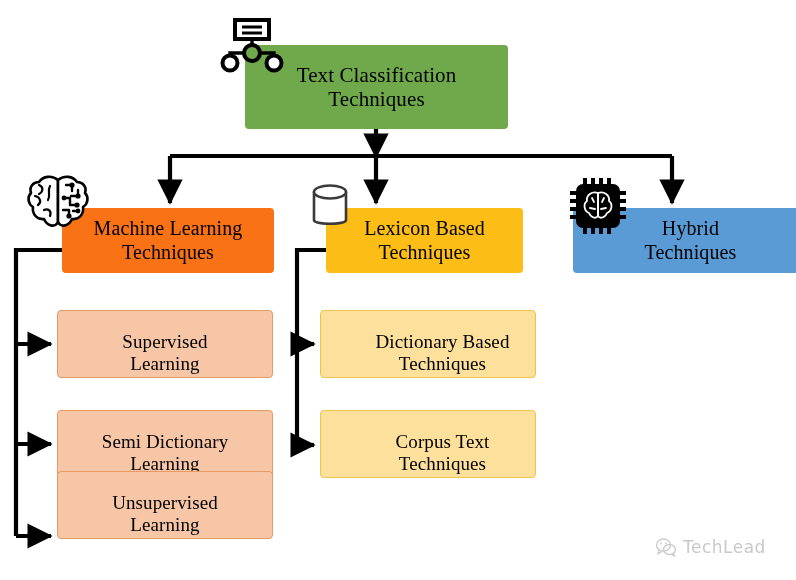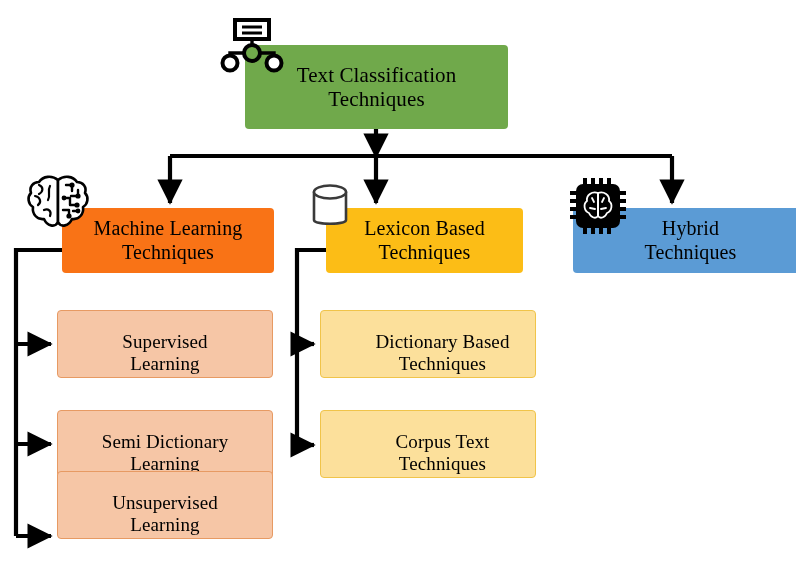--- a/index.html
+++ b/index.html
@@ -269,14 +269,29 @@
     </g>
     <rect x="6" y="6" width="44" height="44" rx="7" fill="#000000"></rect>
     <g stroke="#ffffff" stroke-width="1.8" fill="none" stroke-linecap="round" stroke-linejoin="round">
       <path d="M28,15 C22,13 16,17 17,23 C13,26 14,33 19,35 C21,40 26,41 28,38 Z"></path>
       <path d="M28,15 C34,13 40,17 39,23 C43,26 42,33 37,35 C35,40 30,41 28,38 Z"></path>
       <path d="M28,15 L28,38"></path>
       <path d="M22,20 L24,24 M34,20 L32,24 M20,30 L25,31 M36,30 L31,31"></path>
     </g>
   </svg>
 
+  <div class="watermark">
+    <svg class="wm-logo" viewBox="0 0 22 20" xmlns="http://www.w3.org/2000/svg">
+      <g fill="none" stroke="#cccccc" stroke-width="1.4">
+        <ellipse cx="8.5" cy="8" rx="7" ry="6"></ellipse>
+        <path d="M4,13 L3,16.5 L6.5,14.6"></path>
+        <ellipse cx="14.5" cy="12.5" rx="6" ry="5"></ellipse>
+        <path d="M18.5,16.6 L19.6,19 L16.8,17.6"></path>
+      </g>
+      <g fill="#cccccc">
+        <circle cx="6" cy="6.6" r="1"></circle>
+        <circle cx="11" cy="6.6" r="1"></circle>
+      </g>
+    </svg>
+    <span class="wm-text">TechLead</span>
+  </div>
 
 </div>
 
 </body></html>

